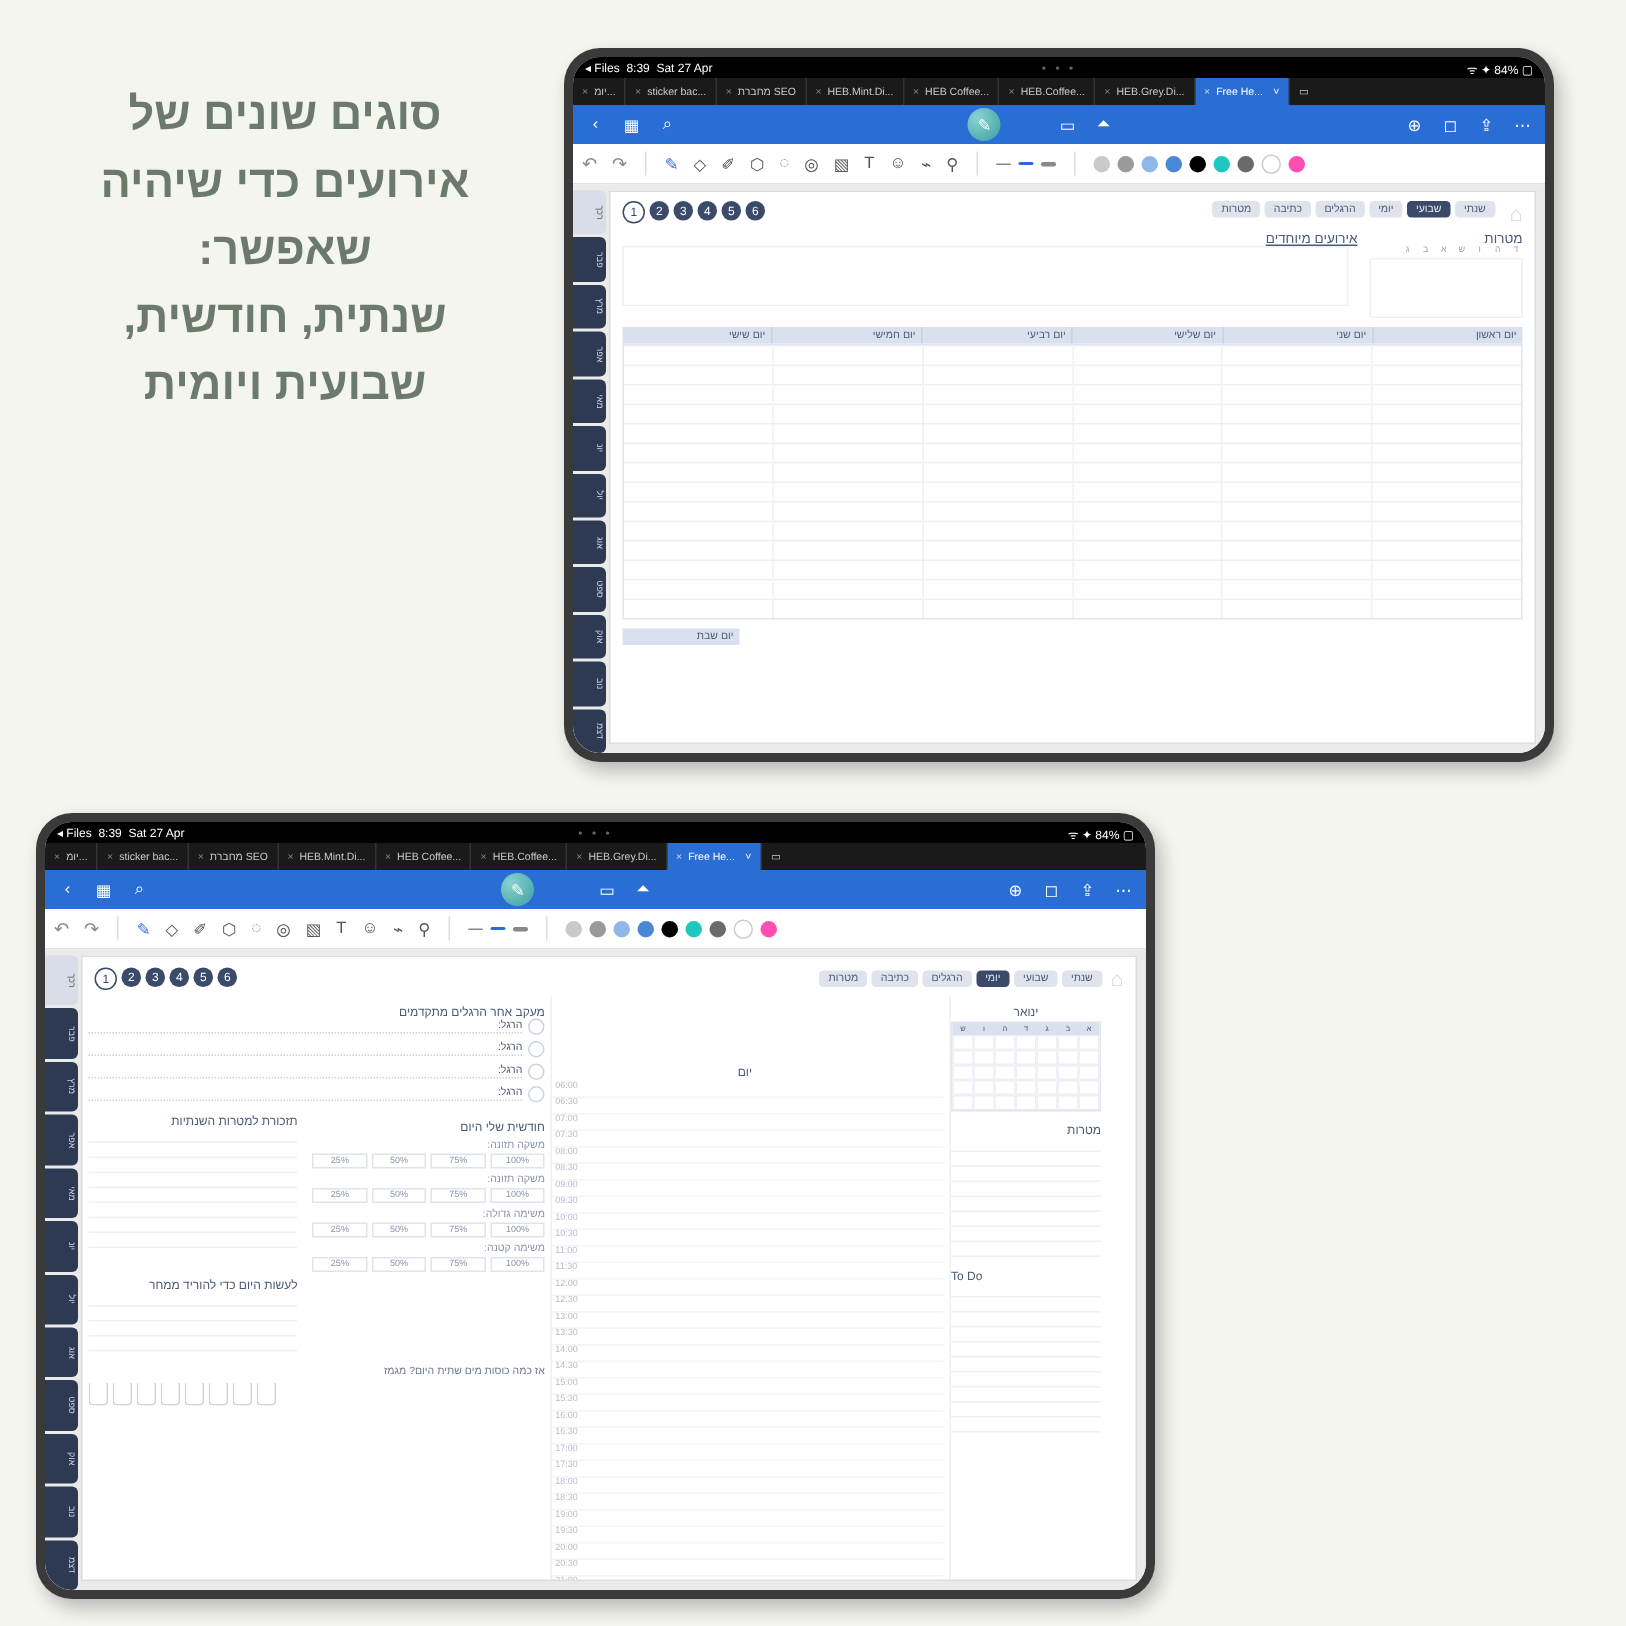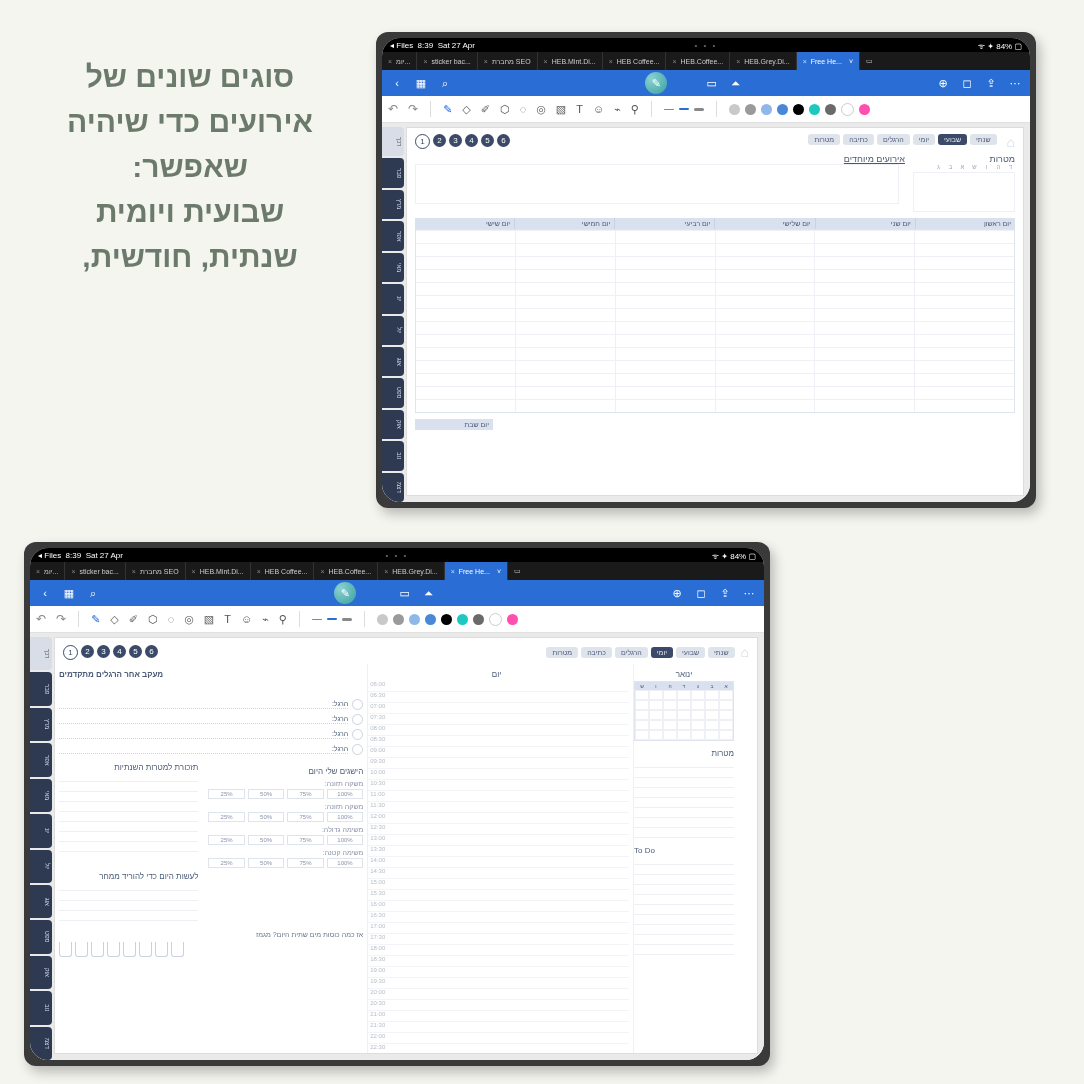--- a/index.html
+++ b/index.html
@@ -19,21 +19,21 @@
     color: #6b7a6b;
     font-size: 30px;
     font-weight: bold;
     text-align: center;
     line-height: 1.5;
     direction: rtl;
   }
   .tablet {
     position: absolute;
     background: #3a3a3a;
-    border-radius: 12px;
+    border-radius: 24px;
     padding: 6px;
     box-shadow: 4px 6px 12px rgba(0,0,0,0.25);
   }
   .tablet-1 { top: 32px; left: 376px; width: 648px; height: 464px; }
   .tablet-2 { top: 542px; left: 24px; width: 734px; height: 512px; }
   .screen {
     background: #fff;
     border-radius: 18px;
     width: 100%;
     height: 100%;
@@ -213,30 +213,30 @@
   .mini-cal-body { }
   .mini-cal-row { display:flex; }
   .mini-cal-row span{ flex:1; height:8px; border:0.5px solid #eef0f5;}
   .dy-goals-lbl { font-size:8px; margin-top:8px; }
   .dy-goals-lines div{ height:9px; border-bottom:1px solid #eef0f5;}
   .dy-todo-lbl { font-size:8px; margin-top:8px; direction:ltr; text-align:left;}
   .dy-mid {
     flex:1.2; border-right:1px solid #eef0f5; border-left:1px solid #eef0f5;
     padding:6px 4px 6px 0;
   }
-  .dy-mid-head { font-size:8px; text-align:center; padding-right:4px; margin-bottom:2px;}
+  .dy-mid-head { font-size:8px; text-align:center; padding-right:4px; margin-bottom:2px;margin-top:40px;}
   .time-rows { }
   .time-row { display:flex; height:10px; border-bottom:1px solid #f2f4f8; font-size:6px; color:#b6bdc9;}
   .time-row .t { width:24px; text-align:left; direction:ltr; padding-left:2px;}
   .time-row .line { flex:1; }
   .dy-left {
     flex:1.4; padding:6px 4px;
     display:flex; flex-direction:column;
   }
-  .track-title { font-size:8px; text-align:left; margin-bottom:20px;font-weight:bold;}
+  .track-title { font-size:8px; text-align:right; margin-bottom:0;}
   .habit-row { display:flex; align-items:center; gap:4px; margin-bottom:4px;}
   .habit-row .lbl { flex:1; text-align:right; font-size:7px; border-bottom:1px dotted #ccd2df; padding-bottom:1px;}
   .habit-dot { width:9px;height:9px;border:1px solid #ccd2df;border-radius:50%;}
   .notes-col { font-size:8px; margin-top:4px; text-align:right;}
   .lines div{ height:9px; border-bottom:1px solid #eef0f5;}
   .section-lbl { font-size:8px; text-align:right; margin-top:8px; margin-bottom:2px;}
   .sub-lbl { font-size:7px; text-align:right; color:#8a93a8; margin-top:4px;}
   .pct-row { display:flex; gap:3px; margin:2px 0;}
   .pct-row div { flex:1; border:1px solid #dfe3ec; font-size:6px; text-align:center; padding:1px 0; color:#8a93a8;}
   .water-lbl { font-size:7px; text-align:right; color:#6a7690; margin-top:10px;}
@@ -251,22 +251,22 @@
   .dy-left-dots { position:absolute; top:30px; left:8px; }
 
 </style>
 </head>
 <body>
 
 <div class="marketing-text">
   <div>סוגים שונים של</div>
   <div>אירועים כדי שיהיה</div>
   <div>שאפשר:</div>
+  <div>שנתית, חודשית,</div>
   <div>שבועית ויומית</div>
-  <div>שנתית, חודשית,</div>
 </div>
 
 <div class="tablet tablet-1">
 <div class="screen">
 
   <div class="status-bar">
     <span><span>◂ Files</span>&nbsp;&nbsp;<span>8:39</span>&nbsp;&nbsp;<span>Sat 27 Apr</span></span>
     <span class="center">• • •</span>
     <span>ᯤ ✦ <span>84%</span> ▢</span>
   </div>
@@ -928,21 +928,21 @@
                 <div class="habit-dot"></div>
                 <div class="lbl">הרגל:</div>
               </div>
           <div class="habit-row">
                 <div class="habit-dot"></div>
                 <div class="lbl">הרגל:</div>
               </div>
 
           <div style="display:flex; gap:10px;">
             <div style="flex:1">
-              <div class="section-lbl">הישגים שלי היום</div>
+              <div class="section-lbl">חודשית שלי היום</div>
               <div class="sub-lbl">משקה תזונה:</div>
               <div class="pct-row">
                     <div>100%</div>
                     <div>75%</div>
                     <div>50%</div>
                     <div>25%</div>
                   </div>
               <div class="sub-lbl">משקה תזונה:</div>
               <div class="pct-row">
                     <div>100%</div>

